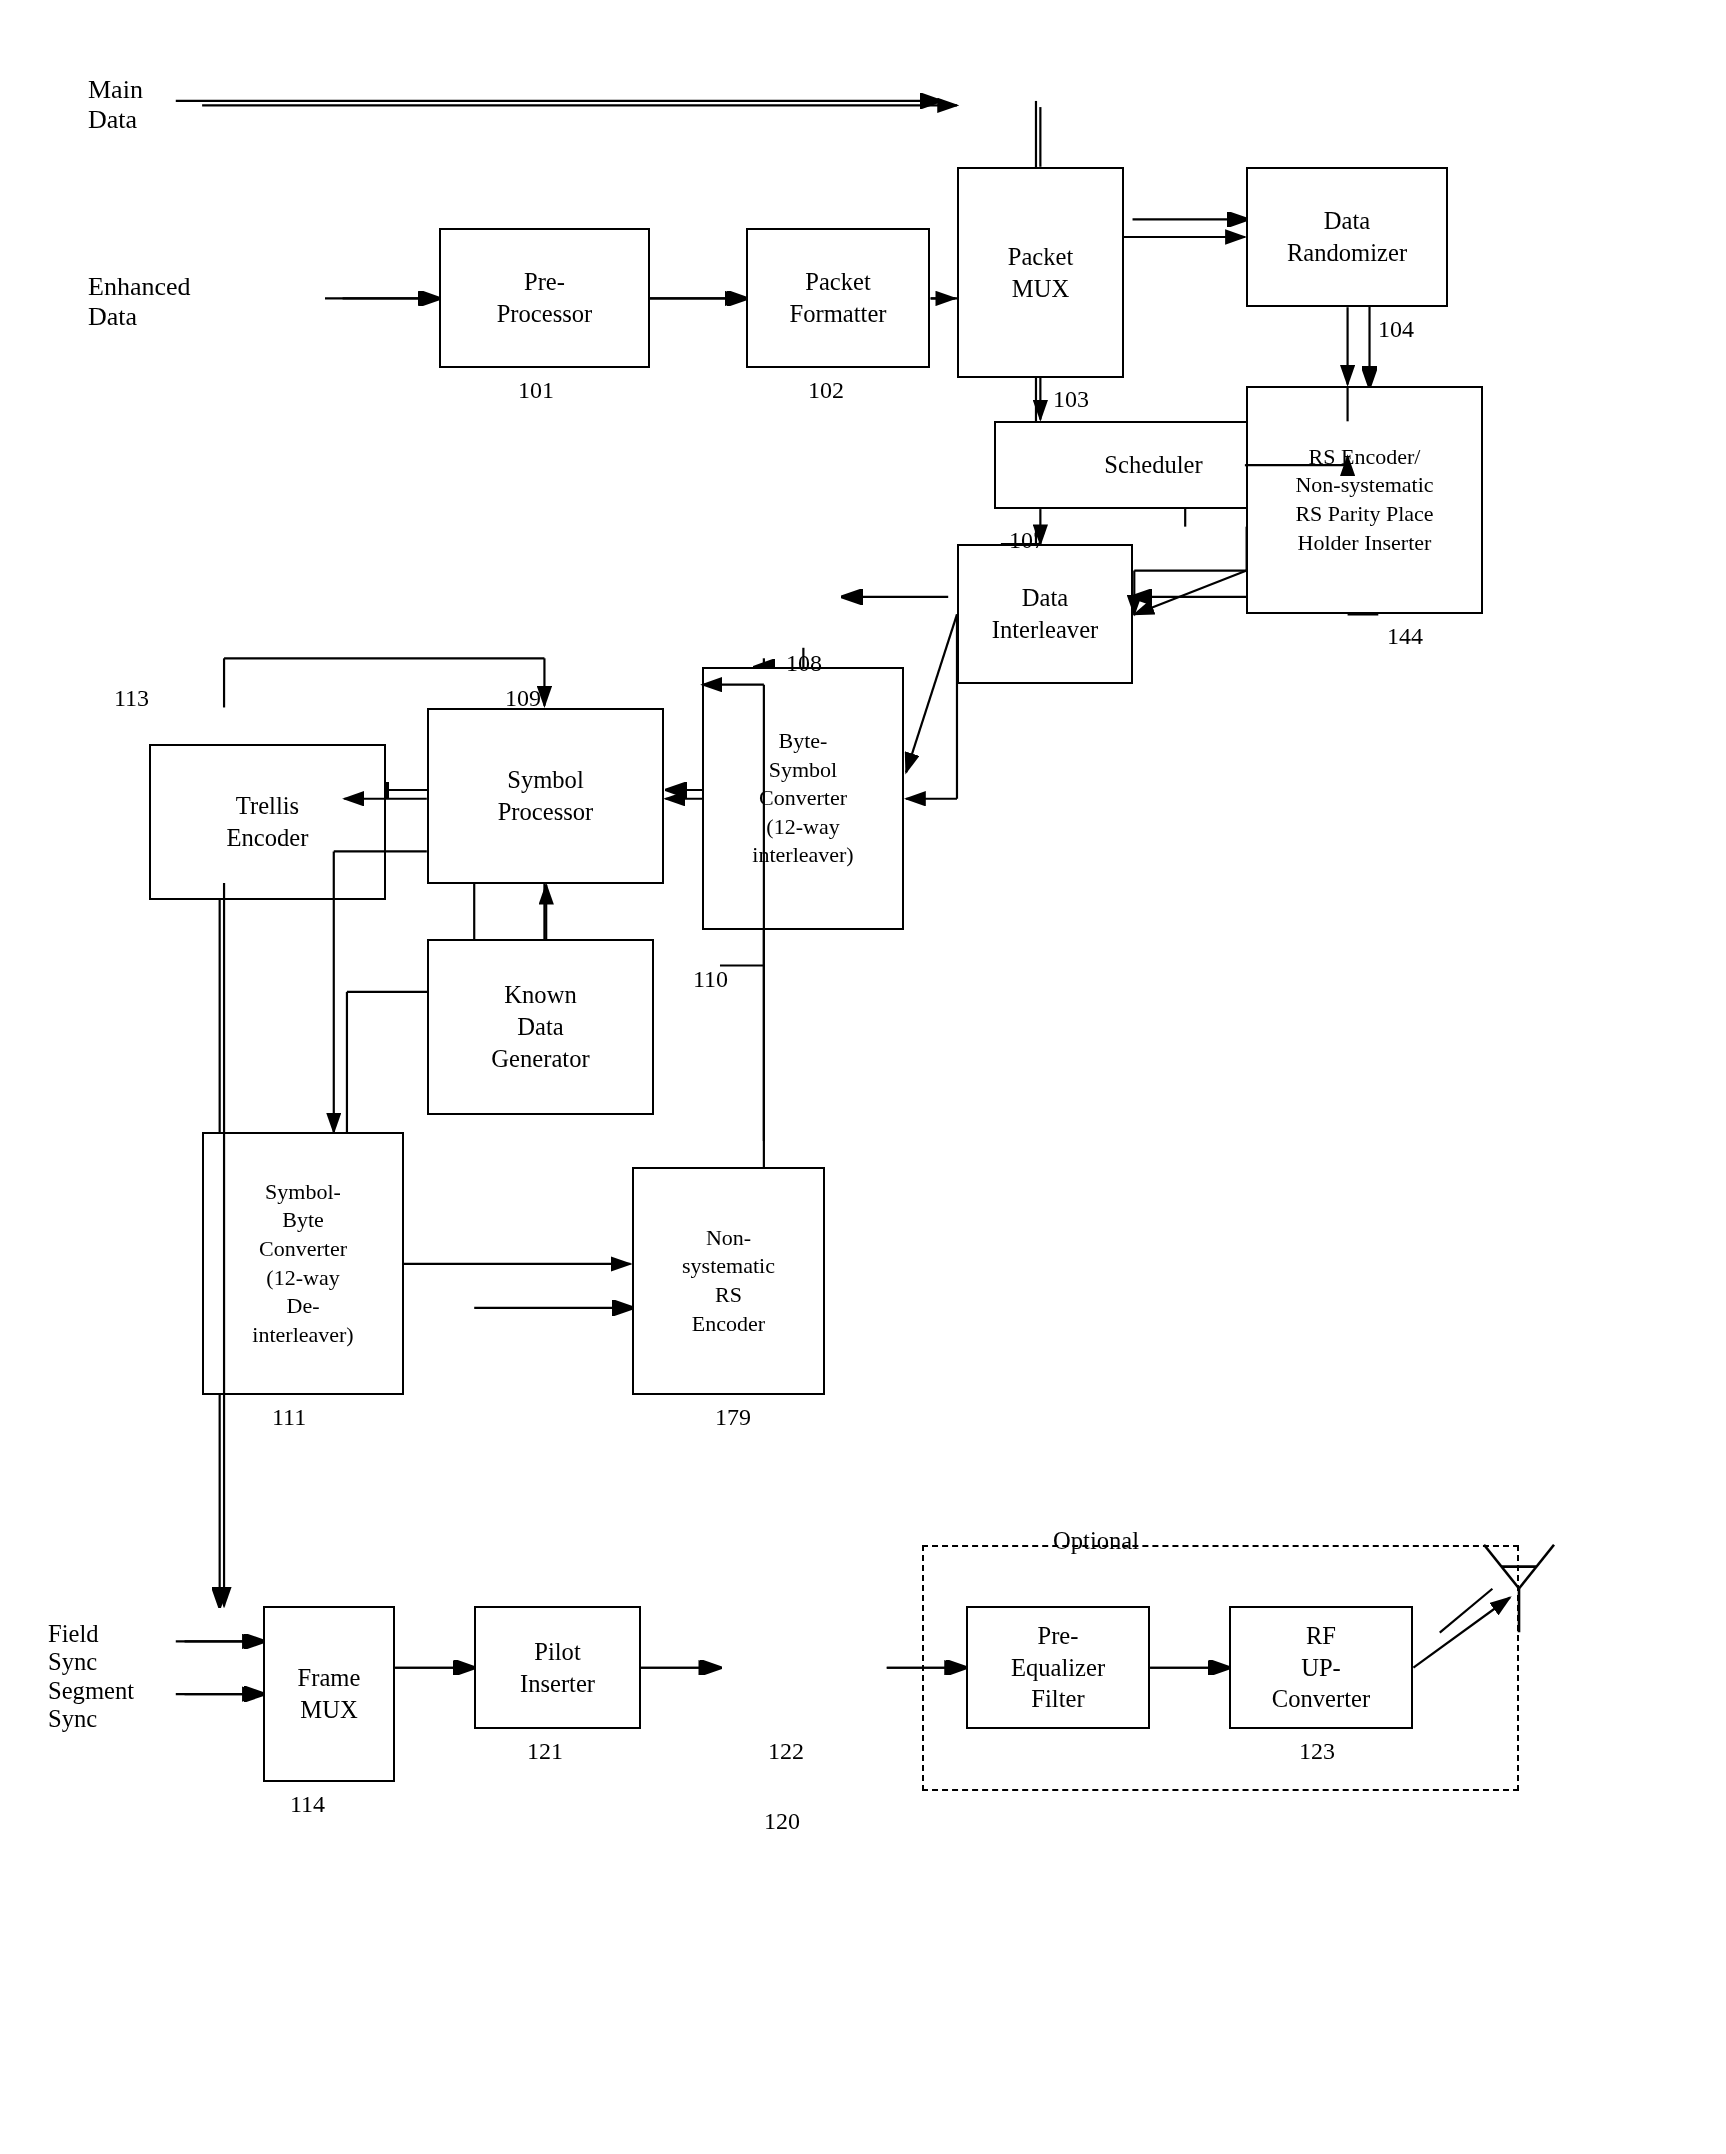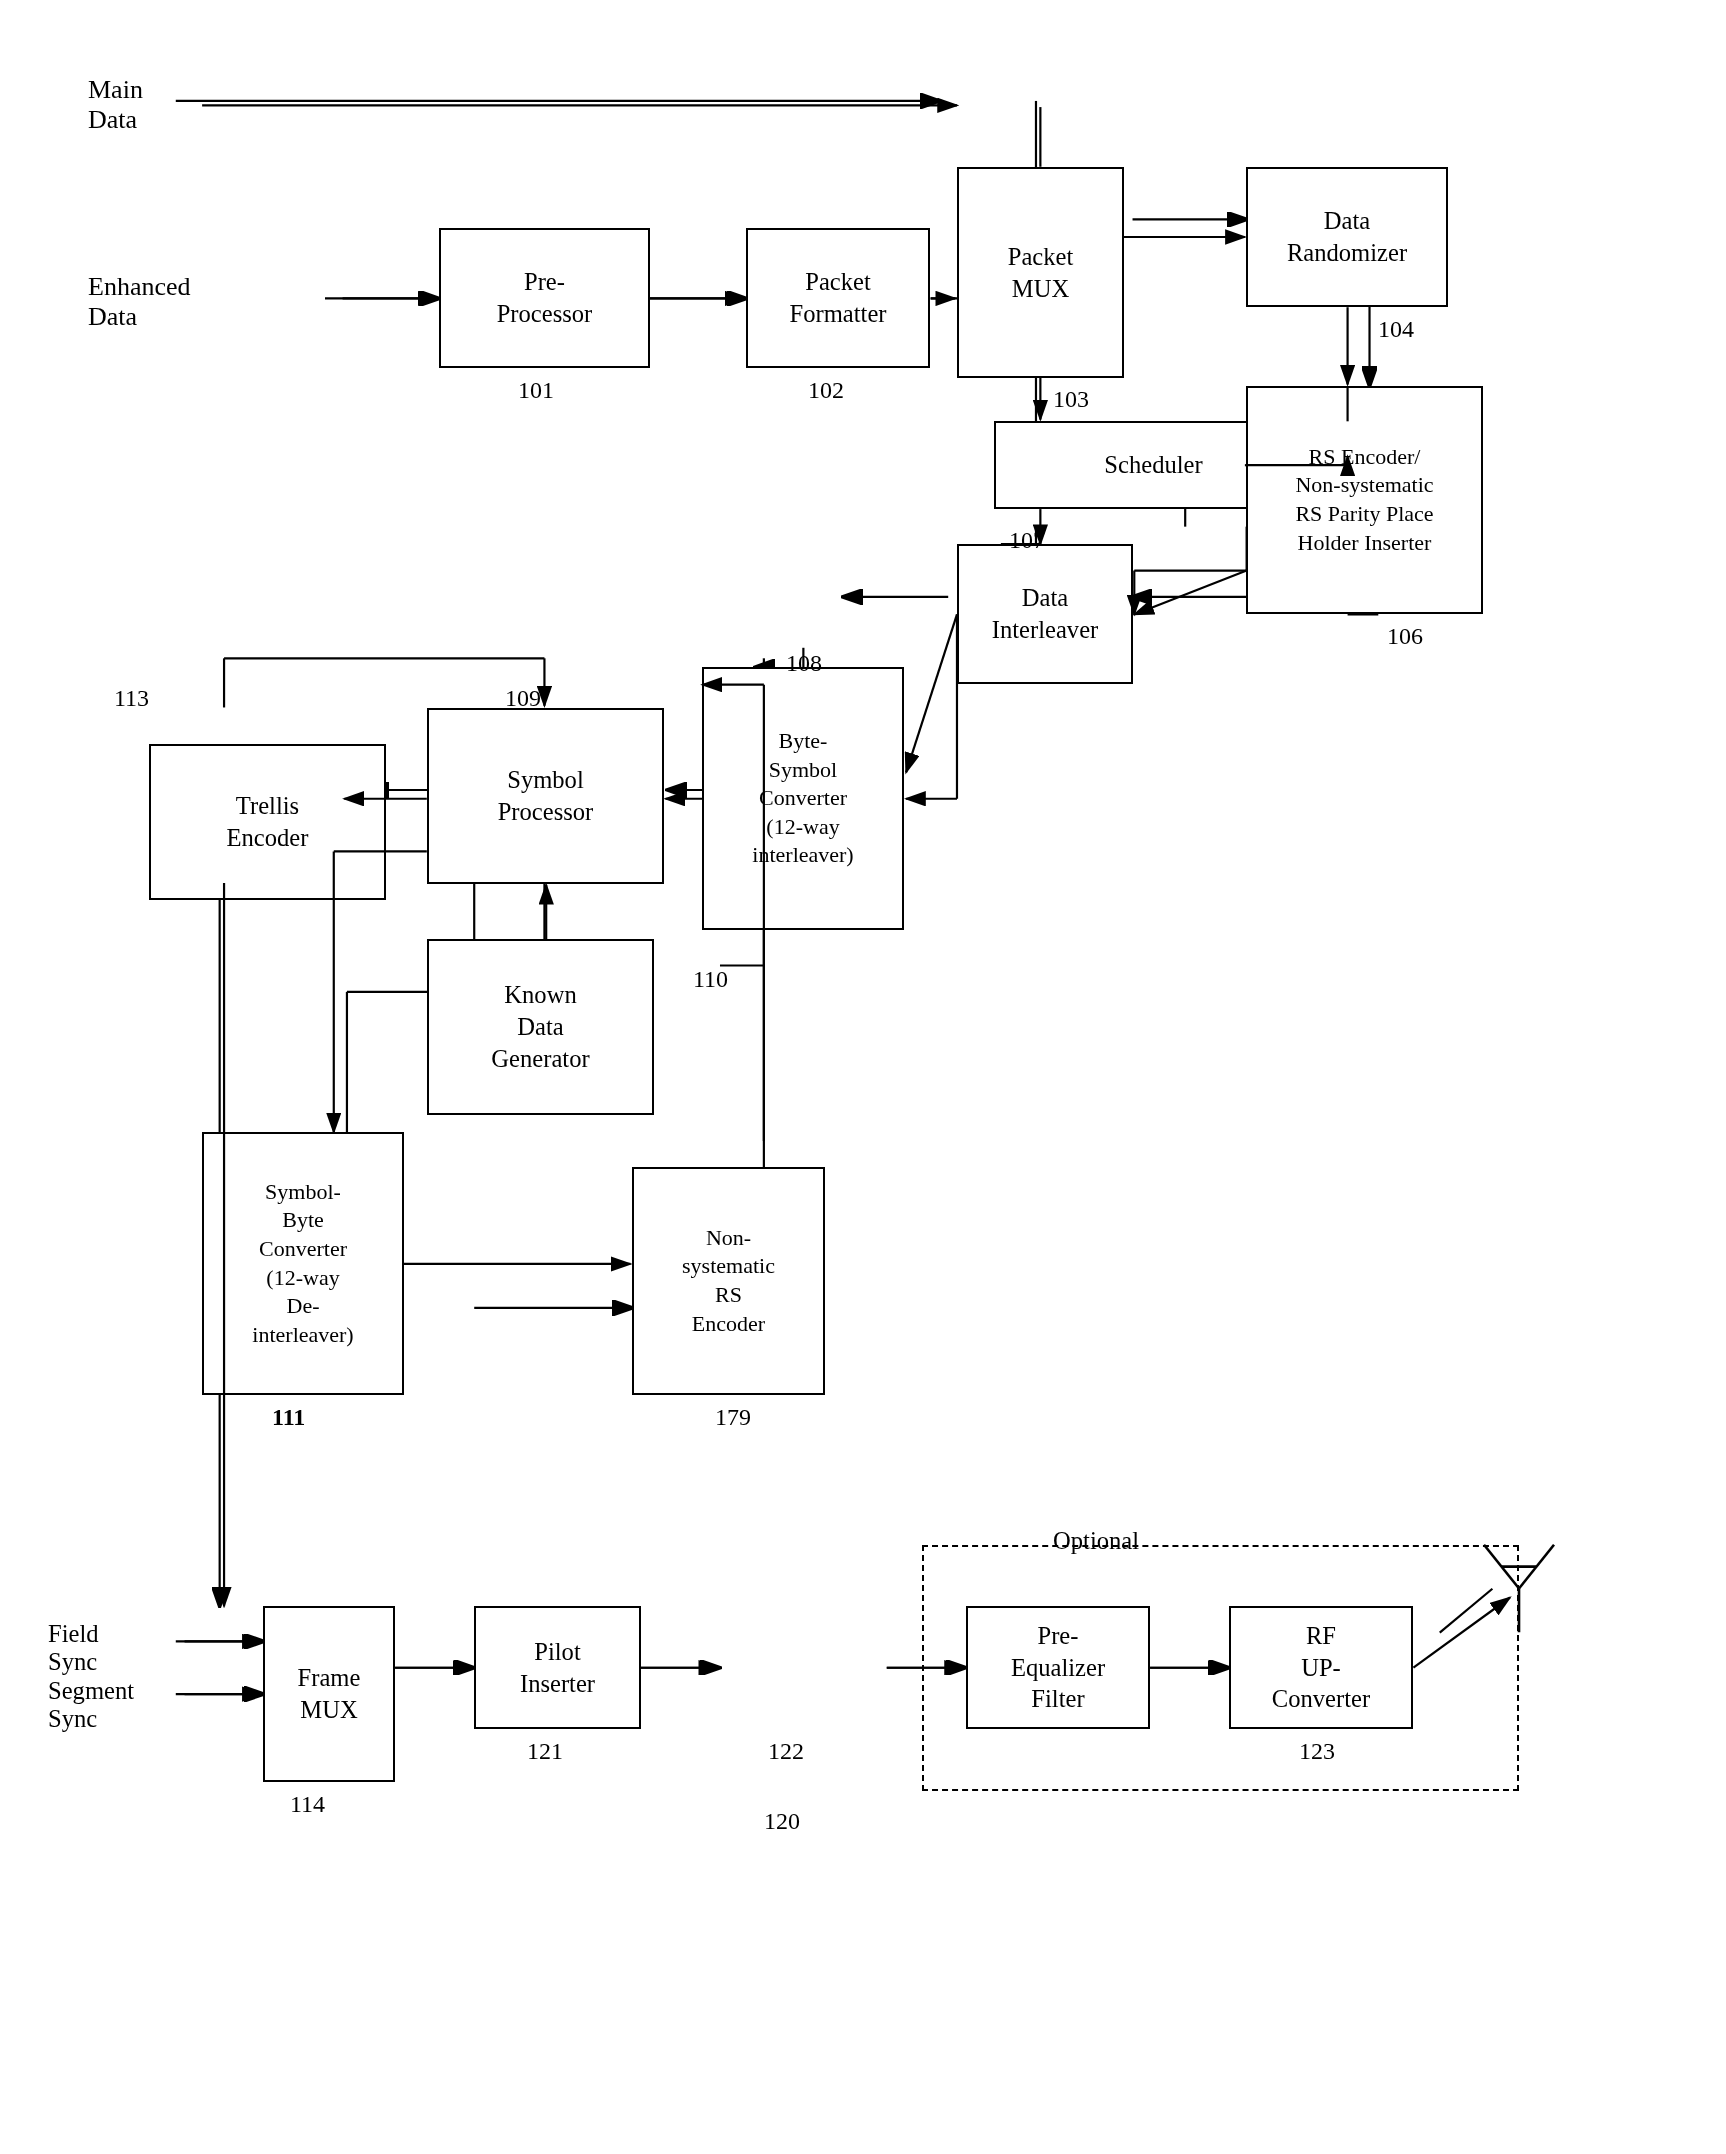--- a/index.html
+++ b/index.html
@@ -151,21 +151,21 @@
   <span class="label" style="left:1378px; top:316px;">104</span>
 
   <div class="block" style="left:994px; top:421px; width:282px; height:88px;padding-left:44px;">
     <span>Scheduler</span>
   </div>
   <span class="label" style="left:1282px; top:430px;">105</span>
 
   <div class="block" style="left:1246px; top:386px; width:237px; height:228px;">
     <span style="font-size:22px;">RS Encoder/<br>Non-systematic<br>RS Parity Place<br>Holder Inserter</span>
   </div>
-  <span class="label" style="left:1387px; top:623px;">106</span>
+  <span class="label" style="left:1387px; top:623px;">144</span>
 
   <div class="block" style="left:957px; top:544px; width:176px; height:140px;">
     <span>Data<br>Interleaver</span>
   </div>
   <span class="label" style="left:1009px; top:527px;">107</span>
 
   <div class="block" style="left:702px; top:667px; width:202px; height:263px;">
     <span style="font-size:22px;">Byte-<br>Symbol<br>Converter<br>(12-way<br>interleaver)</span>
   </div>
   <span class="label" style="left:786px; top:650px;">108</span>
@@ -176,21 +176,21 @@
   <span class="label" style="left:505px; top:685px;">109</span>
 
   <div class="block" style="left:427px; top:939px; width:227px; height:176px;">
     <span>Known<br>Data<br>Generator</span>
   </div>
   <span class="label" style="left:693px; top:966px;">110</span>
 
   <div class="block" style="left:202px; top:1132px; width:202px; height:263px;">
     <span style="font-size:22px;">Symbol-<br>Byte<br>Converter<br>(12-way<br>De-<br>interleaver)</span>
   </div>
-  <span class="label" style="left:272px; top:1404px;font-weight:bold;">111</span>
+  <span class="label" style="left:272px; top:1404px;">111</span>
 
   <div class="block" style="left:632px; top:1167px; width:193px; height:228px;">
     <span style="font-size:22px;">Non-<br>systematic<br>RS<br>Encoder</span>
   </div>
   <span class="label" style="left:715px; top:1404px;">179</span>
 
   <div class="block" style="left:105px; top:744px; width:237px; height:156px;margin-left:44px;">
     <span>Trellis<br>Encoder</span>
   </div>
   <span class="label" style="left:114px; top:685px;">113</span>

